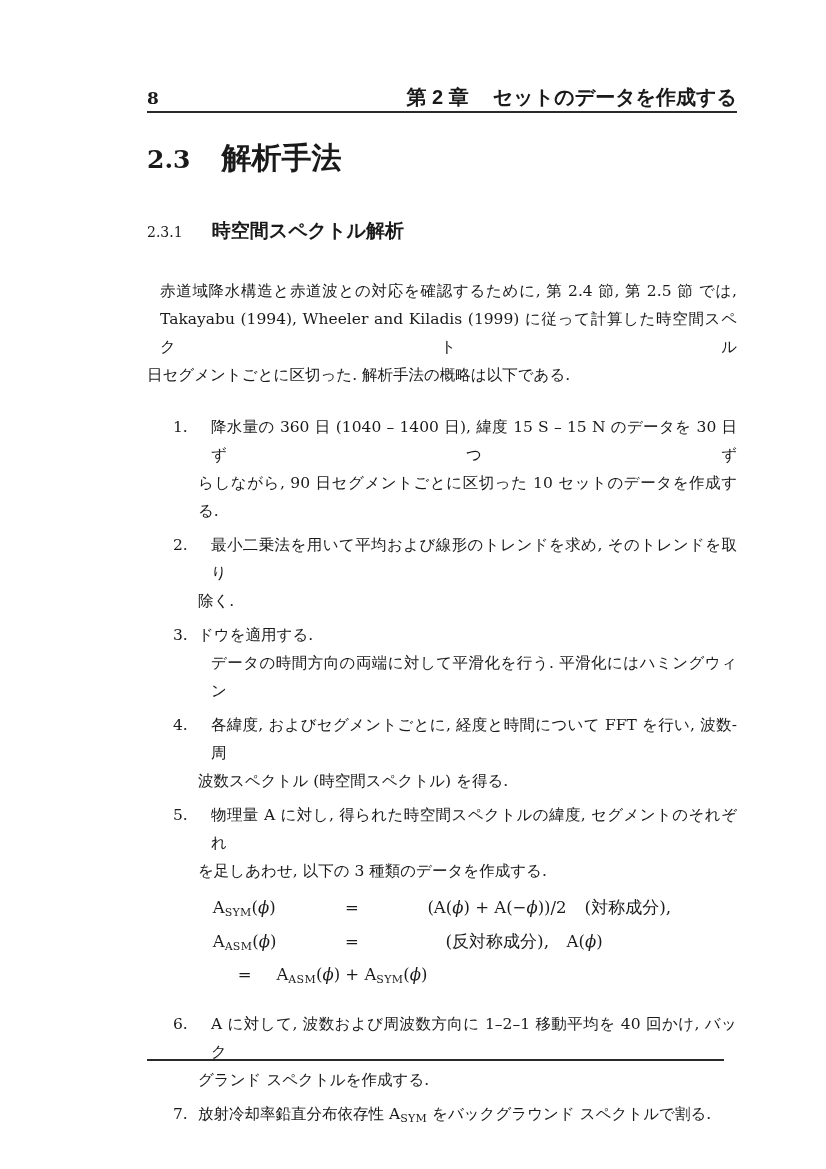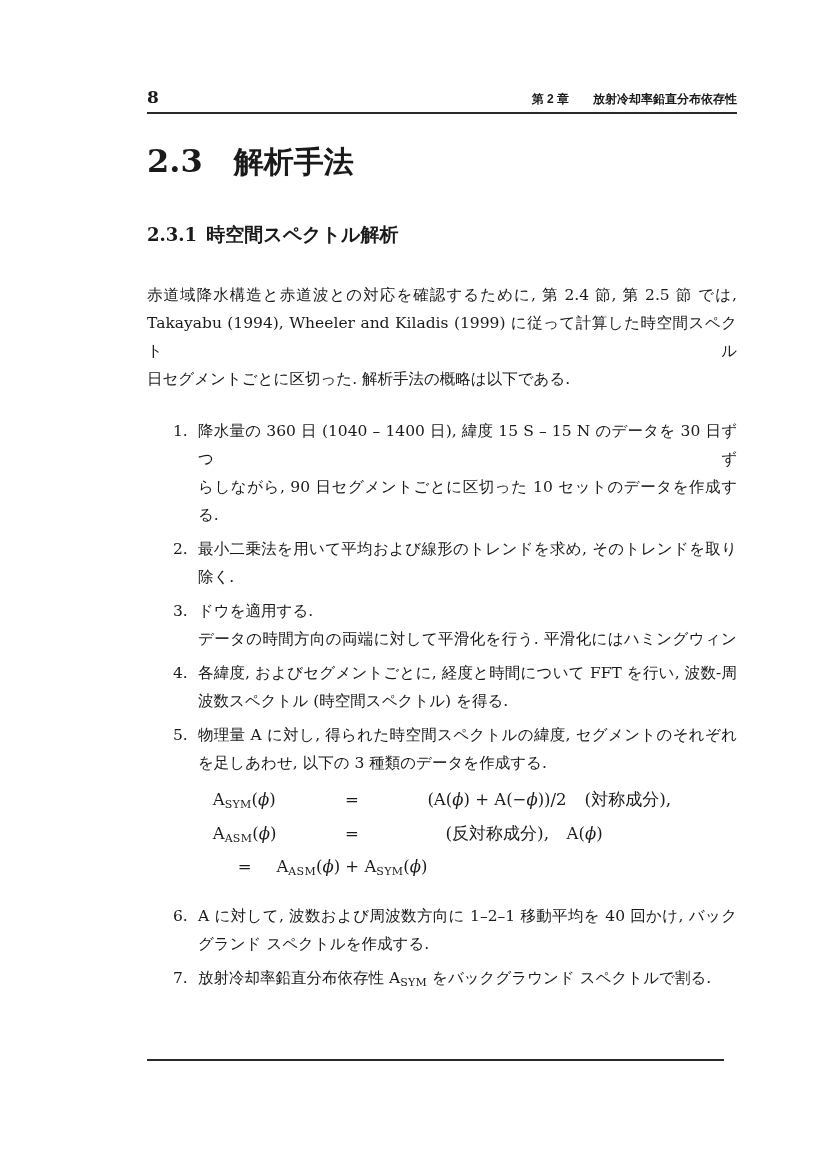--- a/index.html
+++ b/index.html
@@ -13,35 +13,35 @@
     overflow:hidden;
   }
   .content{position:absolute;left:147px;top:0;width:590px;}
 
   
   .pagehead{
     display:flex;justify-content:space-between;align-items:baseline;
     margin-top:86px;line-height:22px;font-weight:bold;
   }
   .pagenum{font-size:17px;}
-  .runhead{font-family:"Liberation Sans","DejaVu Sans",sans-serif;font-size:12px;display:flex;gap:24px;}
+  .runhead{font-family:"Liberation Sans","DejaVu Sans",sans-serif;font-size:20px;display:flex;gap:24px;}
   .headrule{border:0;border-top:2px solid #2a2a2a;margin:2px 0 0 0;}
 
   
   .section{margin:30px 0 0 0;line-height:34px;}
-  .section .num{font-size:32px;font-weight:bold;}
+  .section .num{font-size:25px;font-weight:bold;}
   .section .ttl{font-family:Liberation Mono, monospace;font-size:30px;font-weight:bold;margin-left:26px;}
   .subsection{margin:39px 0 0 0;line-height:24px;}
-  .subsection .num{font-size:18px;font-weight:bold;}
-  .subsection .ttl{font-family:"Liberation Sans","DejaVu Sans",sans-serif;font-size:19px;font-weight:bold;margin-left:4px;}
+  .subsection .num{font-size:14px;font-weight:normal;}
+  .subsection .ttl{font-family:"Liberation Sans","DejaVu Sans",sans-serif;font-size:19px;font-weight:bold;margin-left:24px;}
 
   
   .intro{margin-top:33px;font-size:15.5px;line-height:28px;text-align:justify;}
   .jline{text-align:justify;}
-  .jline.stretch{text-align-last:justify;}
+  .jline.stretch{text-align-last:justify;margin-left:13px;}
 
   .enum{margin-top:24px;font-size:15.5px;line-height:28px;}
   .item{display:flex;margin-bottom:6px;}
   .item .num{flex:0 0 51px;box-sizing:border-box;padding-left:26px;}
   .item .body{flex:1;min-width:0;text-align:justify;}
 
   
   .eqwrap{
     margin:8px 0 10px -51px;width:590px;
     display:grid;grid-template-columns:auto auto auto auto;
@@ -61,21 +61,21 @@
 </head>
 <body>
 
 <div class="page">
   <div class="content">
 
     <div class="pagehead">
       <span class="pagenum">8</span>
       <span class="runhead">
         <span>第 2 章</span>
-        <span>放射冷却率鉛直分布依存性</span>
+        <span>セットのデータを作成する</span>
       </span>
     </div>
     <hr class="headrule">
 
     <div class="section">
       <span class="num">2.3</span>
       <span class="ttl">解析手法</span>
     </div>
 
     <div class="subsection">

